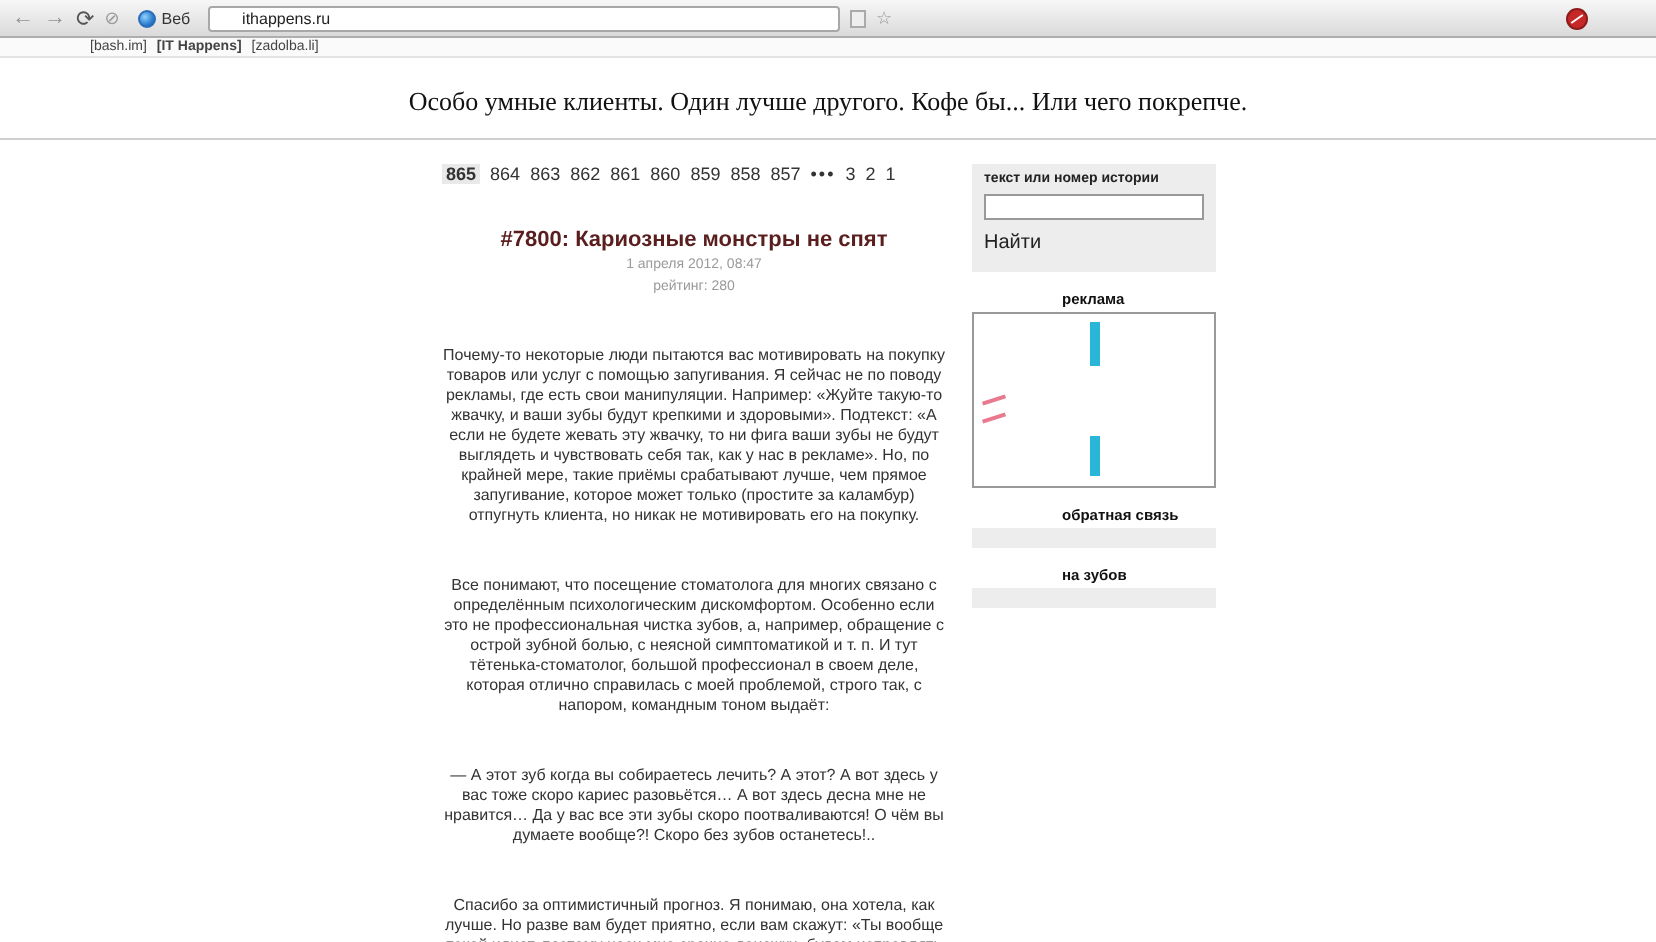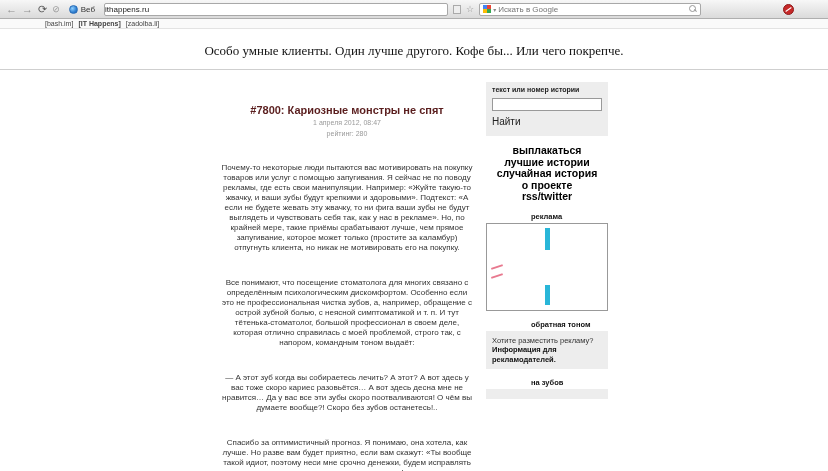--- a/index.html
+++ b/index.html
@@ -11,22 +11,22 @@
             border-bottom:1px solid #aeaeae; display:flex; align-items:center;
             padding:0 6px; gap:5px; }
   .nav-glyph { color:#8f8f8f; font-size:11px; line-height:11px; font-weight:bold; }
   .reload-glyph { color:#555; font-size:11px; }
   .stop-glyph { color:#9a9a9a; font-size:9px; }
   .web-btn { display:flex; align-items:flex-start; gap:3px; font-size:8px; color:#333;
              padding:1px 4px; }
   .globe { width:9px; height:9px; border-radius:50%;
            background:radial-gradient(circle at 35% 35%, #8fd0ff 0%, #2f7fd0 60%, #1d5fa8 100%);
            border:1px solid #2a6db8; }
-  .url-box { width:344px; height:13px; background:#fff; border:1px solid #a8a8a8;
-             border-radius:2px; font-size:8px; color:#222; padding:0 0;
+  .url-box { width:316px; height:13px; background:#fff; border:1px solid #a8a8a8;
+             border-radius:2px; font-size:8px; color:#222; padding:0 16px;
              font-family:"Liberation Sans",sans-serif; }
   .mini-icon { font-size:9px; color:#999; line-height:9px; }
   .page-ico { width:8px; height:9px; border:1px solid #aaa; background:#eee; }
   .search-wrap { width:222px; height:13px; background:#fff; border:1px solid #a8a8a8;
                  border-radius:2px; display:flex; align-items:center; padding:0 3px; gap:2px; }
   .gicon { width:8px; height:8px; display:grid; grid-template-columns:4px 4px; }
   .gicon i { display:block; width:4px; height:4px; }
   .g1{background:#4285f4;} .g2{background:#ea4335;} .g3{background:#fbbc05;} .g4{background:#34a853;}
   .caret { font-size:6px; color:#888; }
   .search-input { flex:1; border:none; outline:none; font-size:8px; color:#9a9a9a;
@@ -103,48 +103,52 @@
   <span class="nav-glyph">→</span>
   <span class="reload-glyph">⟳</span>
   <span class="stop-glyph">⊘</span>
   <span class="web-btn">
     <span class="globe"></span>
     <span>Веб</span>
   </span>
   <input class="url-box" value="ithappens.ru" style="">
   <span class="page-ico"></span>
   <span class="mini-icon">☆</span>
-  <span class="search-wrap">
-    <span class="gicon">
-      <i class="g1"></i>
-        <i class="g2"></i>
-        <i class="g3"></i>
-        <i class="g4"></i>
-    </span>
-    <span class="caret">▾</span>
-    <input class="search-input" placeholder="Искать в Google" style="">
-    <span class="magnifier"></span>
-  </span>
   <span class="adblock"></span>
 </div>
 
 <div class="bookmarks">
   <span>[bash.im]</span>
   <span class="bold">[IT Happens]</span>
   <span>[zadolba.li]</span>
 </div>
 
 <div class="site-header">
   <div class="site-subtitle">Особо умные клиенты. Один лучше другого. Кофе бы... Или чего покрепче.</div>
 </div>
 
 <div class="content">
 
   <div class="main-col">
 
+    <div class="pagination">
+      <span class="pg current">865</span>
+      <span class="pg">864</span>
+      <span class="pg">863</span>
+      <span class="pg">862</span>
+      <span class="pg">861</span>
+      <span class="pg">860</span>
+      <span class="pg">859</span>
+      <span class="pg">858</span>
+      <span class="pg">857</span>
+      <span class="dots">•••</span>
+      <span class="pg">3</span>
+      <span class="pg">2</span>
+      <span class="pg">1</span>
+    </div>
 
     <div class="story">
       <div class="story-title">#7800: Кариозные монстры не спят</div>
       <div class="story-meta">1 апреля 2012, 08:47</div>
       <div class="story-meta">рейтинг: 280</div>
       <div class="story-body">
         <p>Почему-то некоторые люди пытаются вас мотивировать на покупку товаров или услуг с помощью запугивания. Я сейчас не по поводу рекламы, где есть свои манипуляции. Например: «Жуйте такую-то жвачку, и ваши зубы будут крепкими и здоровыми». Подтекст: «А если не будете жевать эту жвачку, то ни фига ваши зубы не будут выглядеть и чувствовать себя так, как у нас в рекламе». Но, по крайней мере, такие приёмы срабатывают лучше, чем прямое запугивание, которое может только (простите за каламбур) отпугнуть клиента, но никак не мотивировать его на покупку.</p>
         <p>Все понимают, что посещение стоматолога для многих связано с определённым психологическим дискомфортом. Особенно если это не профессиональная чистка зубов, а, например, обращение с острой зубной болью, с неясной симптоматикой и т. п. И тут тётенька-стоматолог, большой профессионал в своем деле, которая отлично справилась с моей проблемой, строго так, с напором, командным тоном выдаёт:</p>
         <p>— А этот зуб когда вы собираетесь лечить? А этот? А вот здесь у вас тоже скоро кариес разовьётся… А вот здесь десна мне не нравится… Да у вас все эти зубы скоро поотваливаются! О чём вы думаете вообще?! Скоро без зубов останетесь!..</p>
         <p>Спасибо за оптимистичный прогноз. Я понимаю, она хотела, как лучше. Но разве вам будет приятно, если вам скажут: «Ты вообще такой идиот, поэтому неси мне срочно денежки, будем исправлять последствия твоего идиотизма!»</p>
@@ -156,42 +160,31 @@
   </div>
 
   <div class="sidebar">
 
     <div class="sb-search">
       <div class="sb-search-label">текст или номер истории</div>
       <input class="sb-search-input" style="">
       <span class="sb-search-btn">Найти</span>
     </div>
 
-    <div class="sb-nav">
-      <a>выплакаться</a>
-      <a>лучшие истории</a>
-      <a>случайная история</a>
-      <a>о проекте</a>
-      <a>rss/twitter</a>
-    </div>
 
     <div class="sb-heading">реклама</div>
     <div class="ad-box">
       <span class="ad-bar-top"></span>
       <span class="ad-mark1"></span>
       <span class="ad-mark2"></span>
       <span class="ad-bar-bottom"></span>
     </div>
 
-    <div class="sb-heading">обратная тоном</div>
+    <div class="sb-heading">обратная связь</div>
     <div class="sb-box">
-      <p>
-        <span>Хотите разместить рекламу?</span>
-        <span class="fb-link-dark">Информация для рекламодателей.</span>
-      </p>
     </div>
 
     <div class="sb-heading">на зубов</div>
     <div class="sb-box">
       
       
       
     </div>
 
   </div>

